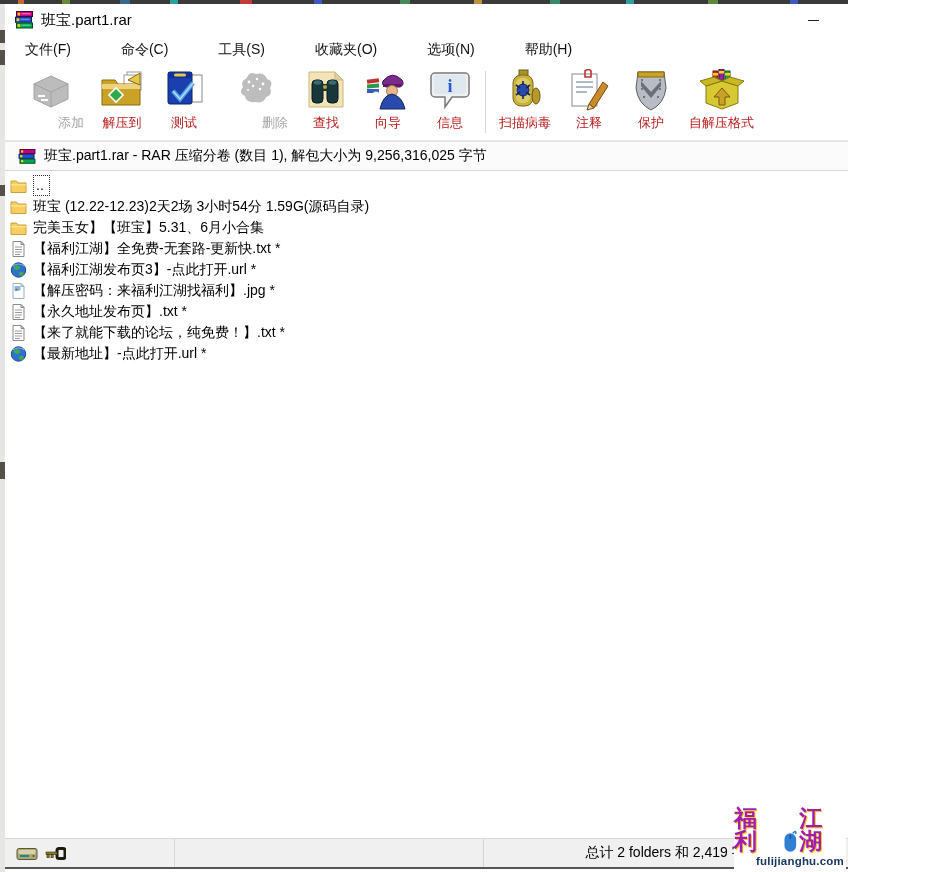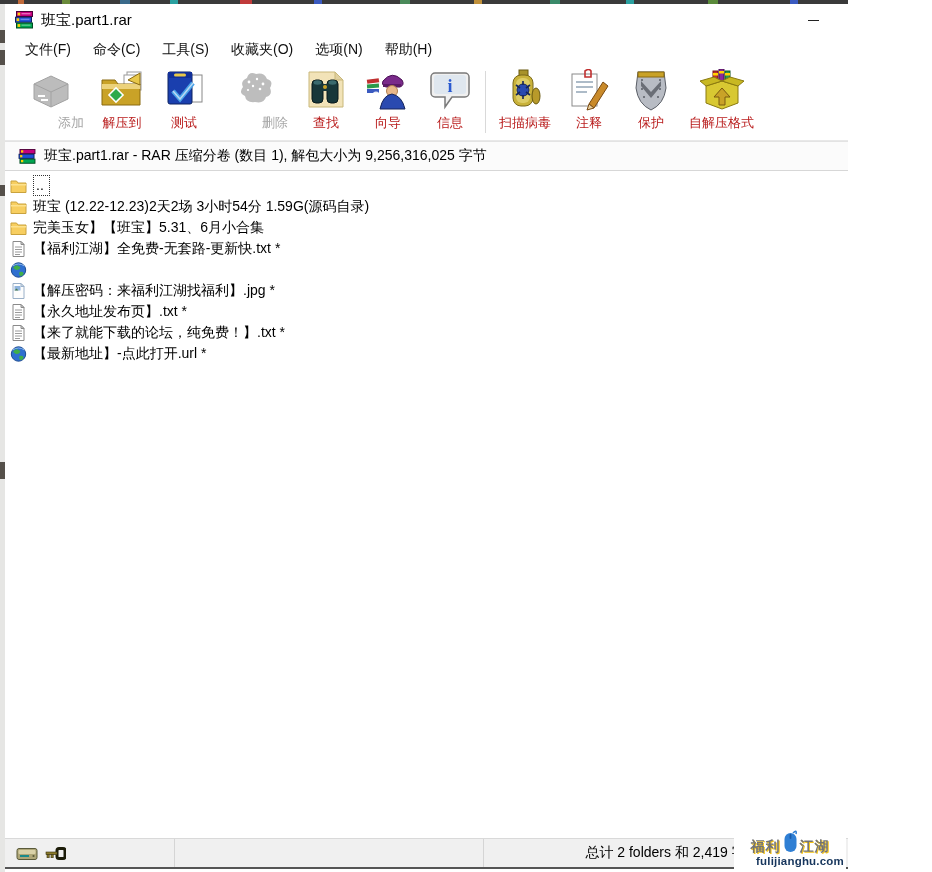--- a/index.html
+++ b/index.html
@@ -20,21 +20,21 @@
   
   .titlebar { height:32px; display:flex; align-items:center; padding-left:9px; background:#fff; flex:0 0 auto; }
   .titlebar .app-ic { width:20px; height:18px; margin-right:7px; flex:0 0 auto; }
   .title-text { font-size:15px; color:#000; }
   .win-controls { margin-left:auto; display:flex; height:32px; }
   .win-btn { width:46px; height:32px; display:flex; align-items:center; justify-content:center; }
   .min-glyph { width:11px; border-top:1px solid #222; }
   .max-glyph { width:10px; height:10px; border:1px solid #222; }
 
   
-  .menubar { height:28px; display:flex; align-items:center; padding-left:9px; background:#fff; flex:0 0 auto; }
+  .menubar { height:28px; display:flex; align-items:center; padding-left:9px; background:#fff; flex:0 0 auto;gap:28px; }
   .menu-item { font-size:14px; color:#111; padding:4px 11px; }
 
   
   .toolbar { height:77px; display:flex; align-items:flex-start; padding:3px 0 0 6px; background:#fff; flex:0 0 auto; border-bottom:1px solid #e8e8e8; }
   .tb-btn { display:flex; flex-direction:column; align-items:center; justify-content:flex-start; padding:2px 7px; }
   .tb-btn svg { width:48px; height:44px; display:block; }
   .tb-label { font-size:13px; color:#b91c1c; margin-top:1px; white-space:nowrap; }
   .tb-btn.disabled .tb-label { color:#a6a6a6;margin-left:40px; }
   .tb-sep { width:1px; height:62px; background:#d9d9d9; margin:4px 6px 0 4px; flex:0 0 auto; }
 
@@ -58,21 +58,21 @@
   .sb-sec1 { width:170px; padding-left:11px; border-right:1px solid #d5d5d5; }
   .sb-sec2 { width:309px; border-right:1px solid #d5d5d5; }
   .sb-sec3 { flex:1; justify-content:center; }
   .sb-text { font-size:14px; color:#000; }
   .sb-ic { height:17px; margin-right:6px; }
 
   
   .watermark { position:absolute; right:2px; bottom:2px; width:112px; height:58px; background:#fff;
                display:flex; flex-direction:column; align-items:center; justify-content:flex-end; padding-bottom:3px; }
   .wm-row { display:flex; align-items:flex-end; }
-  .wm-han { font-size:14px; font-weight:bold; color:#737373; letter-spacing:1px;
+  .wm-han { font-size:23px; font-weight:bold; color:#a21caf; letter-spacing:1px;
             text-shadow:1px 1px 0 #f5c518; line-height:1; }
   .wm-mouse { width:15px; height:24px; margin:0 2px; }
   .wm-domain { font-size:11.5px; font-weight:bold; color:#16355c; letter-spacing:.2px; margin-top:2px;margin-left:20px; }
 </style>
 </head>
 <body>
 
 <div class="screen">
 
   <div class="top-strip">
@@ -339,20 +339,21 @@
 
 
 
       <div class="file-row">
         <svg viewBox="0 0 16 16">
           <circle cx="8" cy="8" r="7.2" fill="#2f6fd0" stroke="#1a4a90"></circle>
           <path d="M3 5 q3 -3 5 -1 q3 1 1 3 q-3 2 -5 0 q-2 -1 -1 -2z" fill="#3fae49"></path>
           <path d="M9 10 q3 -1 4 1 q0 3 -3 3 q-2 -1 -1 -4z" fill="#3fae49"></path>
           <path d="M2 4 q6 -4 12 0" stroke="#9ec6f0" fill="none" stroke-width="0.8"></path>
         </svg>
+        <span class="file-name">【福利江湖发布页3】-点此打开.url *</span>
       </div>
 
       <div class="file-row">
         <svg viewBox="0 0 17 16">
           <path d="M3 0.5 h8 l3 3 v12 H3 Z" fill="#fdfdfd" stroke="#9ab0c8"></path>
           <path d="M11 0.5 l3 3 h-3 z" fill="#dde6f0" stroke="#9ab0c8"></path>
           <rect x="4.5" y="3" width="6" height="4.5" fill="#8fb4dd"></rect>
           <path d="M4.5 7.5 l2 -2 l2 2 z" fill="#4a7a4a"></path>
         </svg>
         <span class="file-name">【解压密码：来福利江湖找福利】.jpg *</span>

